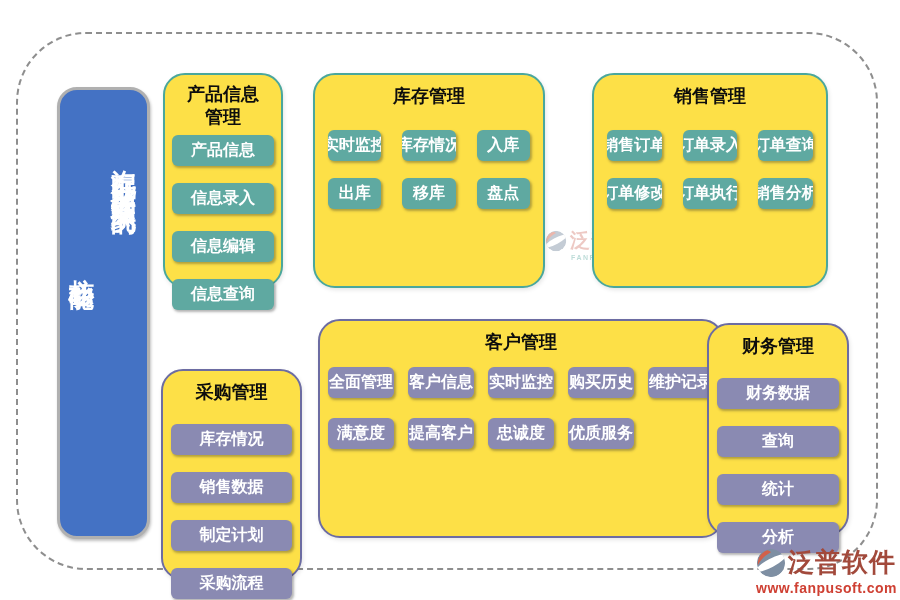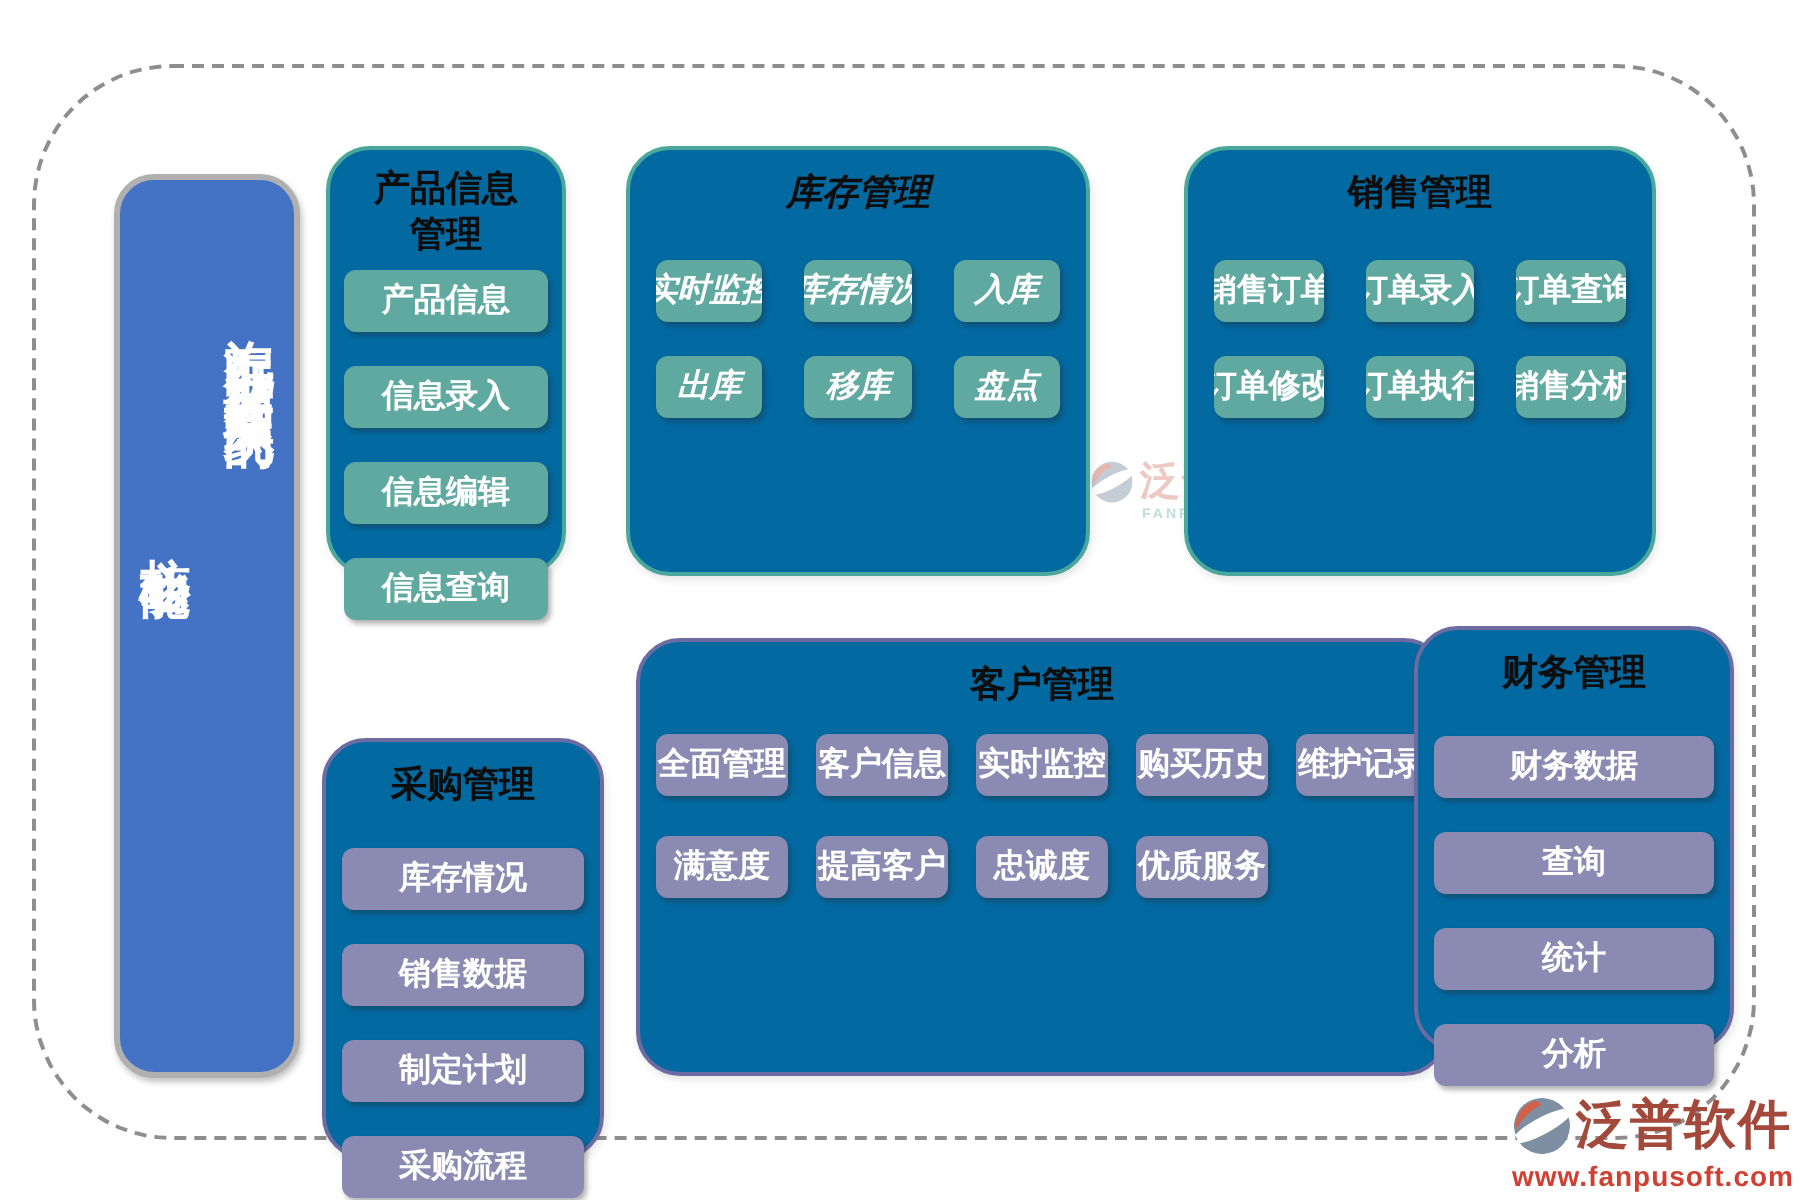--- a/index.html
+++ b/index.html
@@ -24,21 +24,21 @@
     writing-mode:vertical-rl; text-orientation:upright;
     color:#fff; font-weight:bold; font-size:25px; letter-spacing:4px; line-height:1;
   }
   .banner .v-sub {
     position:absolute; left:9px; top:168px;
     writing-mode:vertical-rl; text-orientation:upright;
     color:#fff; font-weight:bold; font-size:25px; letter-spacing:2px; line-height:1;
   }
   
   .panel {
-    position:absolute; background:#0369a1; border-radius:22px; z-index:2;
+    position:absolute; background:#fde047; border-radius:22px; z-index:2;
     box-shadow:1px 2px 4px rgba(0,0,0,.10);
   }
   .panel.teal   { border:2px solid #4aa79c; }
   .panel.purple { border:2px solid #6c6ca2; }
   .panel-title {
     text-align:center; font-weight:bold; color:#0d0d0d; font-size:18px; line-height:1.25;
   }
   .t-wrap { width:82px; margin:8px auto 0; }
   .t-one  { margin-top:10px; }
   .btn {
@@ -48,29 +48,29 @@
     white-space:nowrap; overflow:hidden;
   }
   .btn.teal   { background:#5fa9a1; }
   .btn.purple { background:#8a8ab2; }
   .btn-col  { display:flex; flex-direction:column; gap:17px; }
   .btn-grid2{ display:grid; grid-template-columns:1fr 1fr 1fr; column-gap:21px; row-gap:17px; }
   .btn-grid3{ display:grid; grid-template-columns:1fr 1fr 1fr 1fr 1fr; column-gap:14px; row-gap:20px; }
 
   #panel-product   { left:163px; top:73px;  width:120px; height:215px; }
   #panel-product   .btn-col  { margin-top:7px;  padding:0 7px; }
-  #panel-inventory { left:313px; top:73px;  width:232px; height:215px;font-style:italic; }
+  #panel-inventory { left:313px; top:73px;  width:232px; height:215px; }
   #panel-inventory .btn-grid2{ margin-top:22px; padding:0 13px; }
   #panel-sales     { left:592px; top:73px;  width:236px; height:215px; }
   #panel-sales     .btn-grid2{ margin-top:22px; padding:0 13px; }
   #panel-purchase  { left:161px; top:325px; width:141px; height:211px;margin-top:44px; }
   #panel-purchase  .btn-col  { margin-top:20px; padding:0 8px; }
   #panel-customer  { left:318px; top:319px; width:406px; height:219px; }
   #panel-customer  .btn-grid3{ margin-top:13px; padding:0 8px; }
-  #panel-finance   { left:707px; top:313px; width:160px; height:213px; }
+  #panel-finance   { left:707px; top:323px; width:142px; height:213px; }
   #panel-finance   .btn-col  { margin-top:20px; padding:0 8px; }
 
   
   .watermark {
     position:absolute; left:545px; top:227px; width:140px; z-index:1; opacity:.45;
   }
   .watermark .wm-row { display:flex; align-items:center; gap:3px; }
   .watermark .wm-brand { font-size:20px; font-weight:bold; color:#d98a7e; letter-spacing:1px; white-space:nowrap; }
   .watermark .wm-en { font-size:7px; font-weight:bold; color:#6fb3aa; letter-spacing:1.5px; margin-left:26px; white-space:nowrap; }
   

